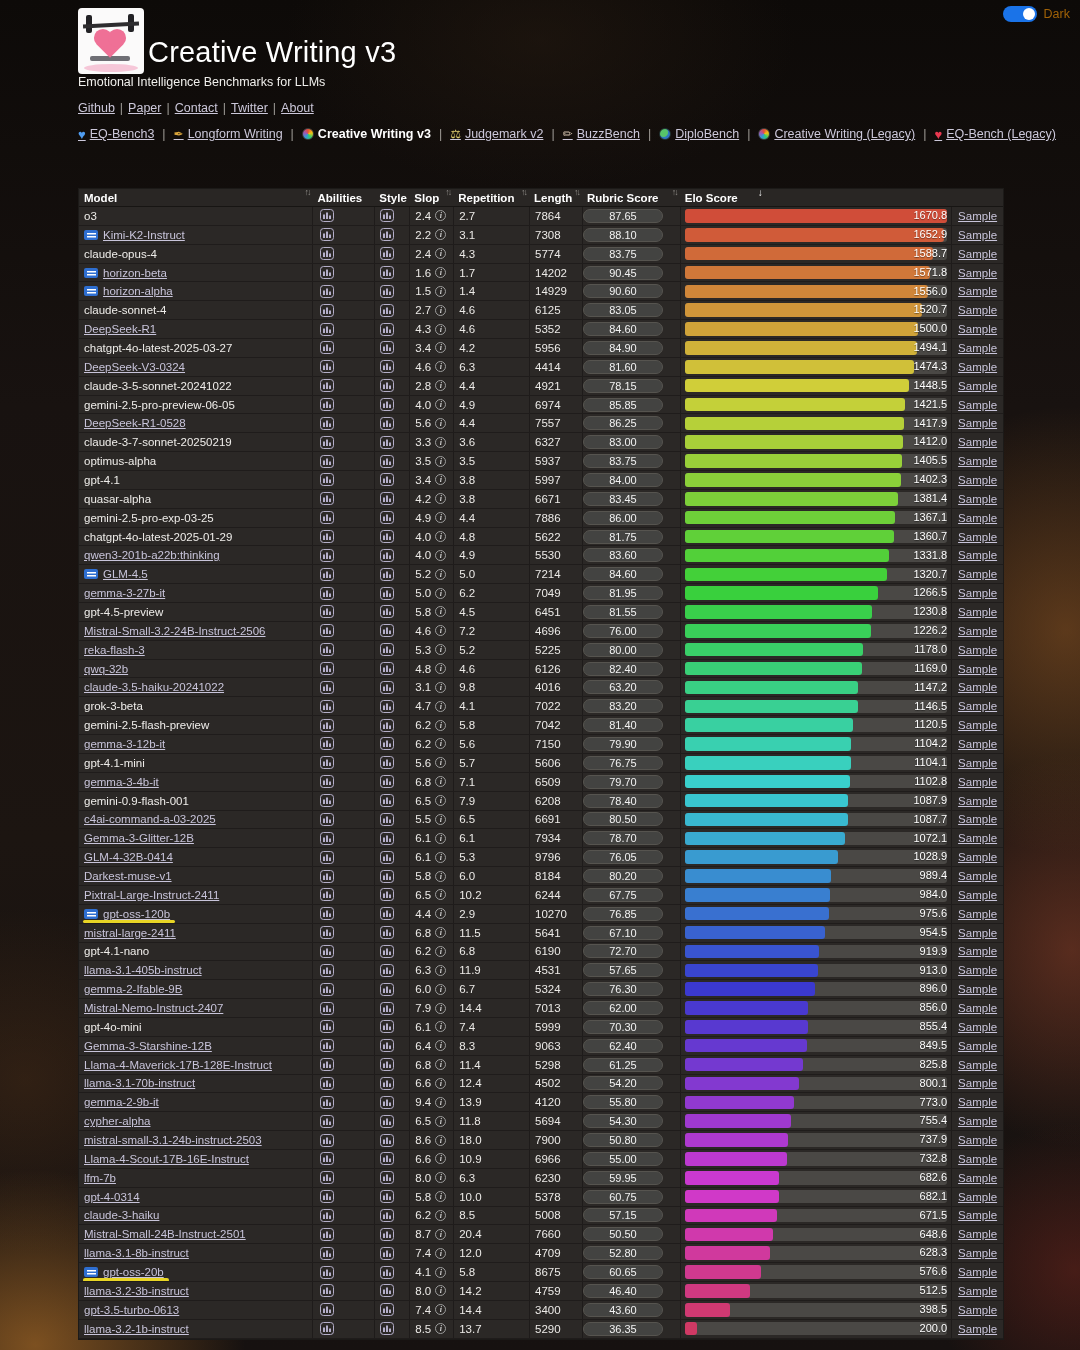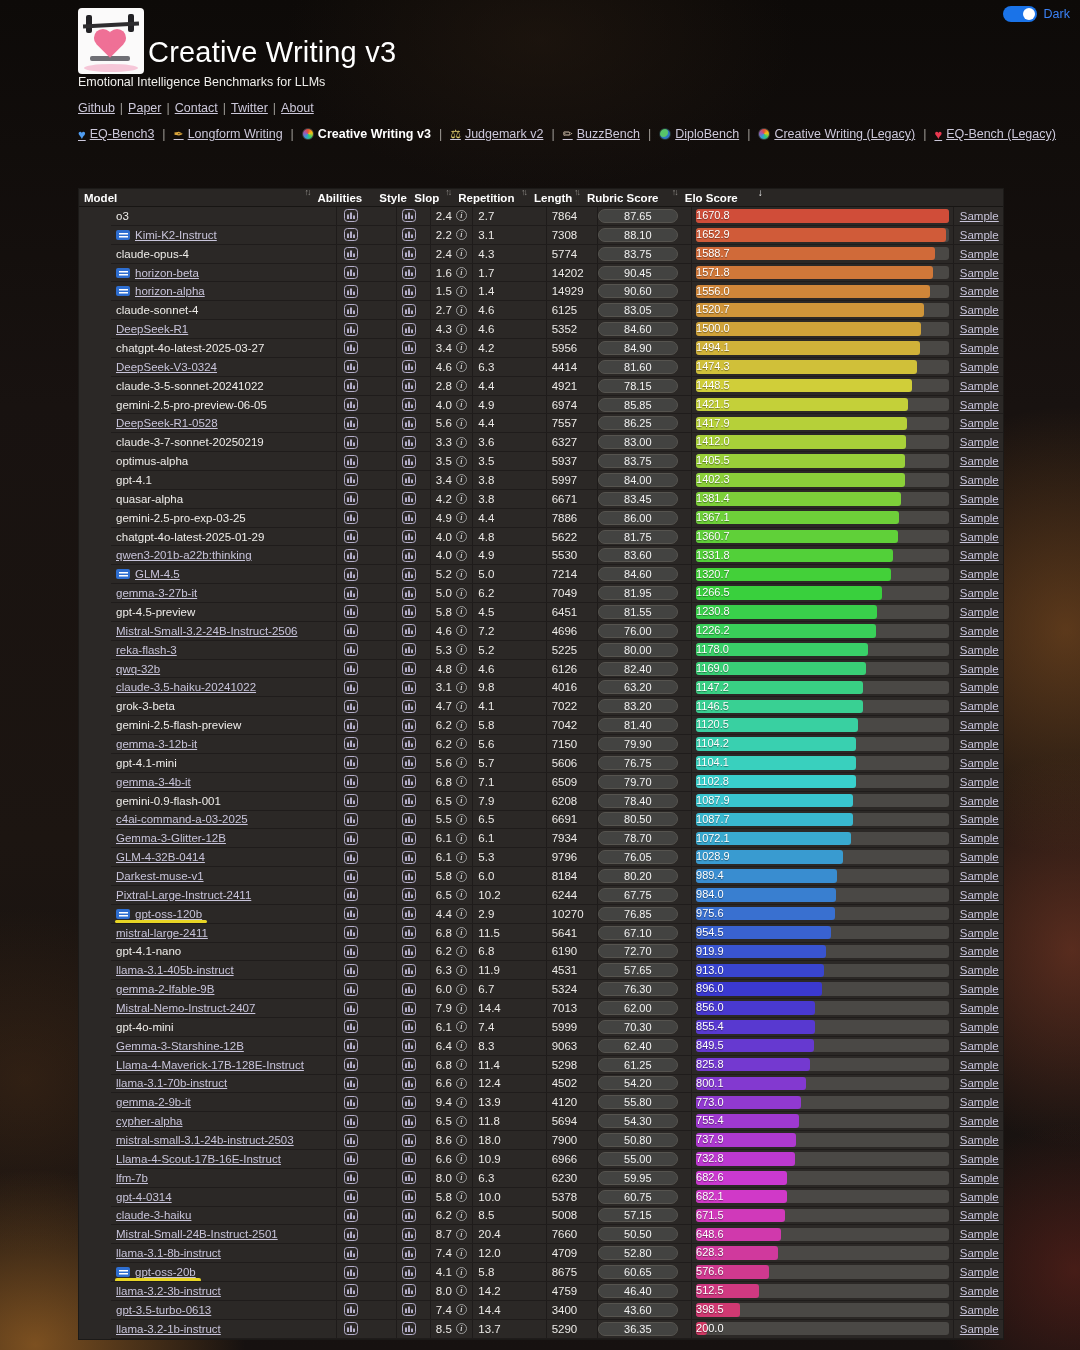--- a/index.html
+++ b/index.html
@@ -15,21 +15,21 @@
       radial-gradient(260px 240px at 25px 1080px, rgba(92,56,26,.35), rgba(0,0,0,0) 72%),
       radial-gradient(340px 200px at 540px 40px, rgba(40,28,18,.5), rgba(0,0,0,0) 75%),
       linear-gradient(180deg,#0d0a08 0%,#181210 30%,#1c1511 62%,#161110 100%);
   }
   .page { position:relative; width:1080px; height:1350px; }
 
   
   .dark-toggle { position:absolute; top:6px; right:10px; display:flex; align-items:center; gap:7px; }
   .switch { width:34px; height:16px; border-radius:9px; background:#1a73e8; position:relative; display:inline-block; }
   .switch .knob { position:absolute; right:2px; top:2px; width:12px; height:12px; border-radius:50%; background:#fff; }
-  .toggle-label { font-size:12.5px; color:#3b82f6; }
+  .toggle-label { font-size:12.5px; color:#a16207; }
 
   
   .logo { position:absolute; left:78px; top:8px; width:66px; height:66px; background:#fbfafa; border-radius:4px; overflow:hidden; }
   .logo .barbell { position:absolute; left:5px; top:15px; width:56px; height:4px; background:#2e2d2f; transform:rotate(-3deg); }
   .logo .plate1 { position:absolute; left:8px; top:7px; width:6px; height:18px; background:#232225; border-radius:2px; }
   .logo .plate2 { position:absolute; left:50px; top:6px; width:6px; height:18px; background:#232225; border-radius:2px; }
   .logo .heart { position:absolute; left:23px; top:28px; width:18px; height:18px; background:#ef7096; transform:rotate(45deg); }
   .logo .heart::before, .logo .heart::after { content:""; position:absolute; width:18px; height:18px; border-radius:50%; background:#ef7096; }
   .logo .heart::before { left:-10px; top:0; }
   .logo .heart::after { left:0; top:-10px; }
@@ -65,21 +65,21 @@
   .table { position:absolute; left:78px; top:188px; width:926px; background:#2b2826; border:1px solid #1c1a18; }
   .thead { display:flex; height:18px; background:#292624; border-bottom:1px solid #171513; }
   .th { position:relative; font-size:11.5px; font-weight:bold; color:#ffffff; padding:3px 0 0 5px; }
   .th .sort { position:absolute; top:-2px; right:3px; font-size:9px; color:#8d8a86; letter-spacing:-2px; }
   .th .sort.desc { color:#f2f2f2; font-size:10px; letter-spacing:0; }
 
   .col-model{width:234px;} .col-abilities{width:62px;} .col-style{width:35px;}
   .col-slop{width:44px;} .col-repetition{width:76px;} .col-length{width:53px;}
   .col-rubric{width:98px;} .col-elo{width:272px;} .col-sample{width:52px;}
 
-  .tr { display:flex; height:18.866px; border-bottom:1px solid rgba(0,0,0,.28);margin-left:32px; }
+  .tr { display:flex; height:18.866px; border-bottom:1px solid rgba(0,0,0,.28); }
   .td { display:flex; align-items:center; border-left:1px solid rgba(0,0,0,.3); overflow:hidden; }
   .td:first-child { border-left:none; }
   .td.col-model { padding-left:5px; font-size:11.5px; }
   .model-wrap { position:relative; display:inline-flex; align-items:center; white-space:nowrap; }
   .model-plain { color:#efedea; }
   .model-link { color:#c8c4da; text-decoration:underline; }
   .new-badge { display:inline-block; width:14px; height:10px; border-radius:2px; margin-right:5px; flex:none;
     background: linear-gradient(#fff,#fff) 2.5px 3px/9px 1.5px no-repeat,
                 linear-gradient(#fff,#fff) 2.5px 6px/9px 1.5px no-repeat, #2e6ed0; }
   .hl-marker { position:absolute; left:-1px; right:-5px; bottom:-3.5px; height:3.5px; background:#e8d525; border-radius:2px; }
@@ -91,21 +91,21 @@
   .info-icon { margin-left:4px; width:11px; height:11px; border:1px solid #9d9d9d; border-radius:50%;
     font:italic bold 8px "Liberation Serif",serif; color:#d2d2d2; display:inline-flex; align-items:center; justify-content:center; flex:none; }
 
   .td.col-rubric { justify-content:flex-start; }
   .rubric-badge { width:80px; height:14px; background:#434341; border:1px solid #56544f; border-radius:8px;
     font-size:11px; color:#f2f2f2; display:flex; align-items:center; justify-content:center; }
 
   .td.col-elo { padding:0 4px; }
   .elo-track { position:relative; width:100%; height:13.5px; background:#4a4845; border-radius:3px; }
   .elo-bar { position:absolute; left:0; top:0; bottom:0; border-radius:3px; }
-  .elo-val { position:absolute; left:0; right:0; top:0; text-align:left; font-size:11px; line-height:13.5px;
+  .elo-val { position:absolute; left:0; right:0; top:0; text-align:right; font-size:11px; line-height:13.5px;
     color:#fff; text-shadow:0 1px 1px rgba(0,0,0,.45); }
 
   .td.col-sample { padding-left:6px; }
   .sample-link { font-size:11.5px; color:#c8c4da; text-decoration:underline; }
 </style>
 </head>
 <body>
 
 <div class="page">
 

